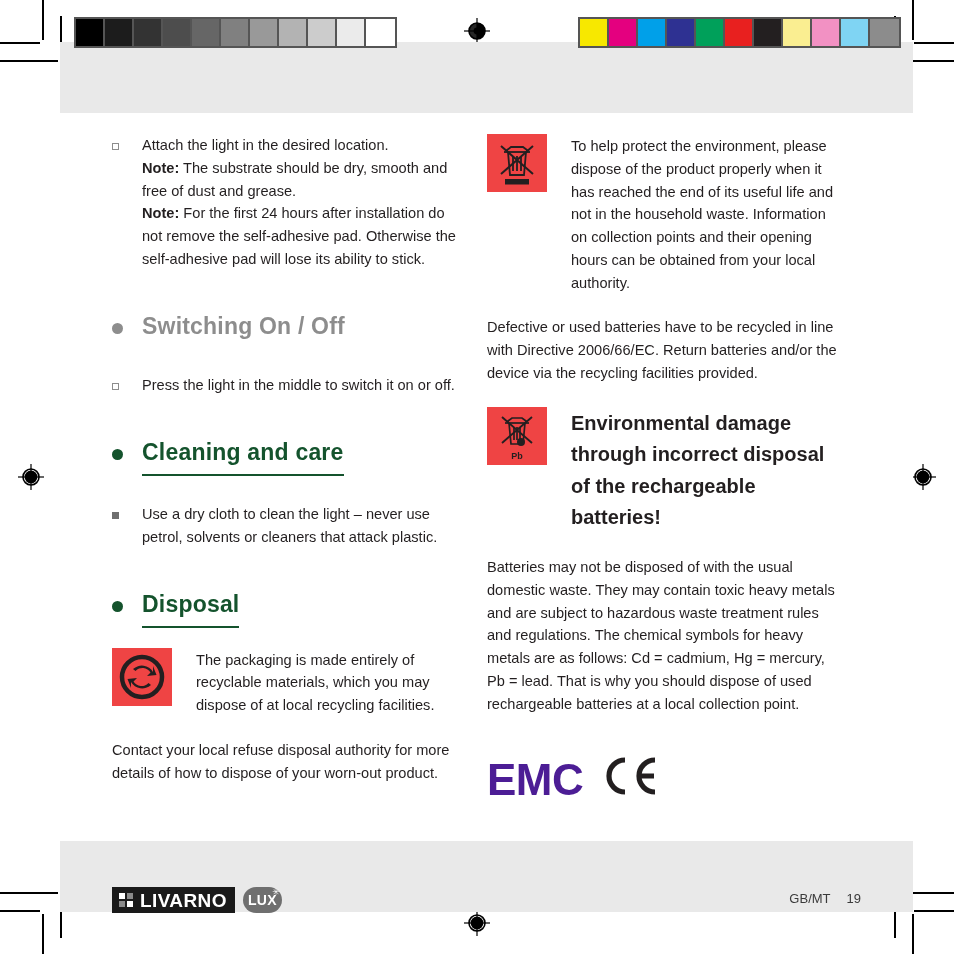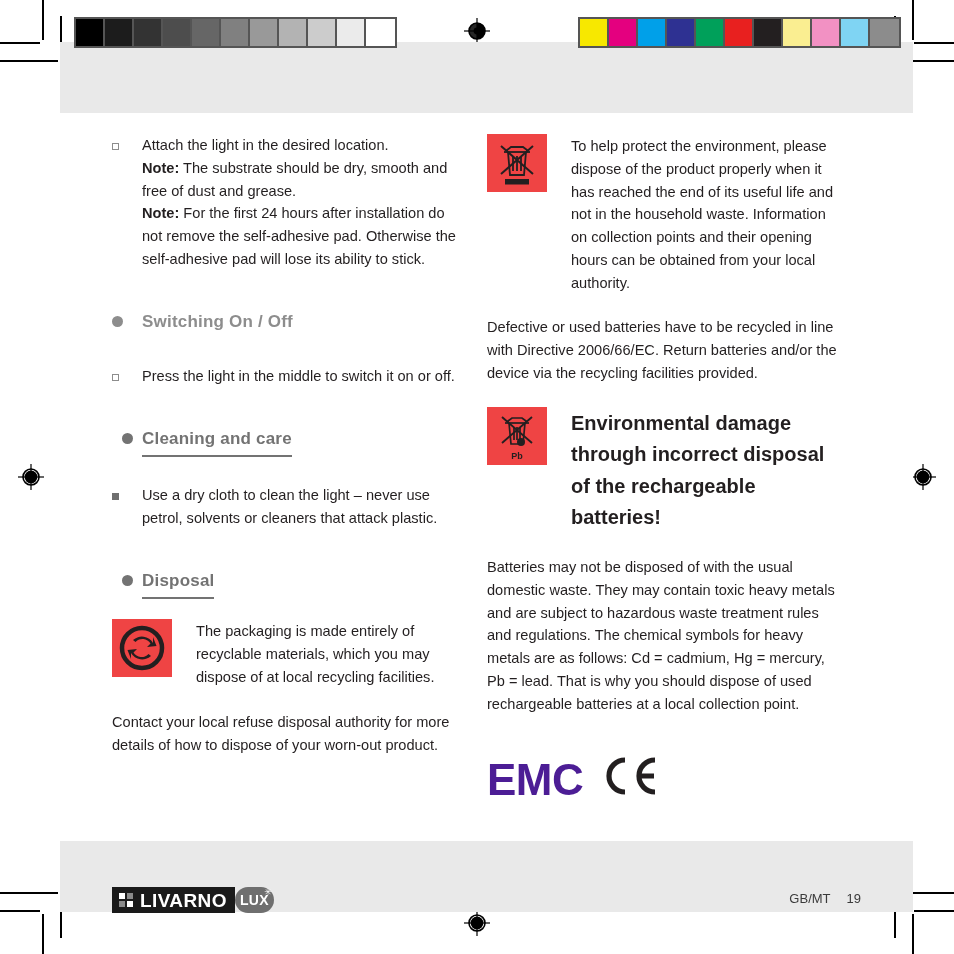--- a/index.html
+++ b/index.html
@@ -103,21 +103,21 @@
   .sq-filled {
     display: inline-block;
     width: 7px; height: 7px;
     background: #6f6f6f;
   }
   .li .li-text { flex: 1 1 auto; }
   .li .li-text b { font-weight: bold; }
 
   
   h2.sect {
-    font-size: 17px;
+    font-size: 23px;
     font-weight: bold;
     margin: 0;
     padding: 0 0 5px 0;
     display: flex;
     align-items: baseline;
     letter-spacing: 0.2px;
   }
   h2.sect .dot {
     flex: 0 0 30px;
   }
@@ -126,21 +126,21 @@
     width: 11px; height: 11px;
     border-radius: 50%;
     background: currentColor;
   }
   h2.sect .htext {
     border-bottom: 2px solid currentColor;
     padding-bottom: 3px;
   }
   h2.faded { color: #8d8d8d; }
   h2.faded .htext { border-bottom: none; }
-  h2.dark { color: #737373; text-align: center; }
+  h2.dark { color: #14532d; }
 
   .spacer-lg { height: 34px; }
   .spacer-md { height: 22px; }
   .spacer-sm { height: 15px; }
 
   
   .icon-row { display: flex; align-items: flex-start; }
   .icon-box {
     flex: 0 0 60px;
     height: 58px;
@@ -165,20 +165,21 @@
   .ce-mark { margin-left: 16px; }
 
   
   .logo {
     position: absolute;
     left: 52px;
     top: 46px;
     display: flex;
     align-items: stretch;
     height: 26px;
+    gap: 8px;
   }
   .logo-main {
     background: #1a1a1a;
     display: flex;
     align-items: center;
     padding: 0 8px 0 7px;
   }
   .logo-squares {
     display: grid;
     grid-template-columns: 6px 6px;

